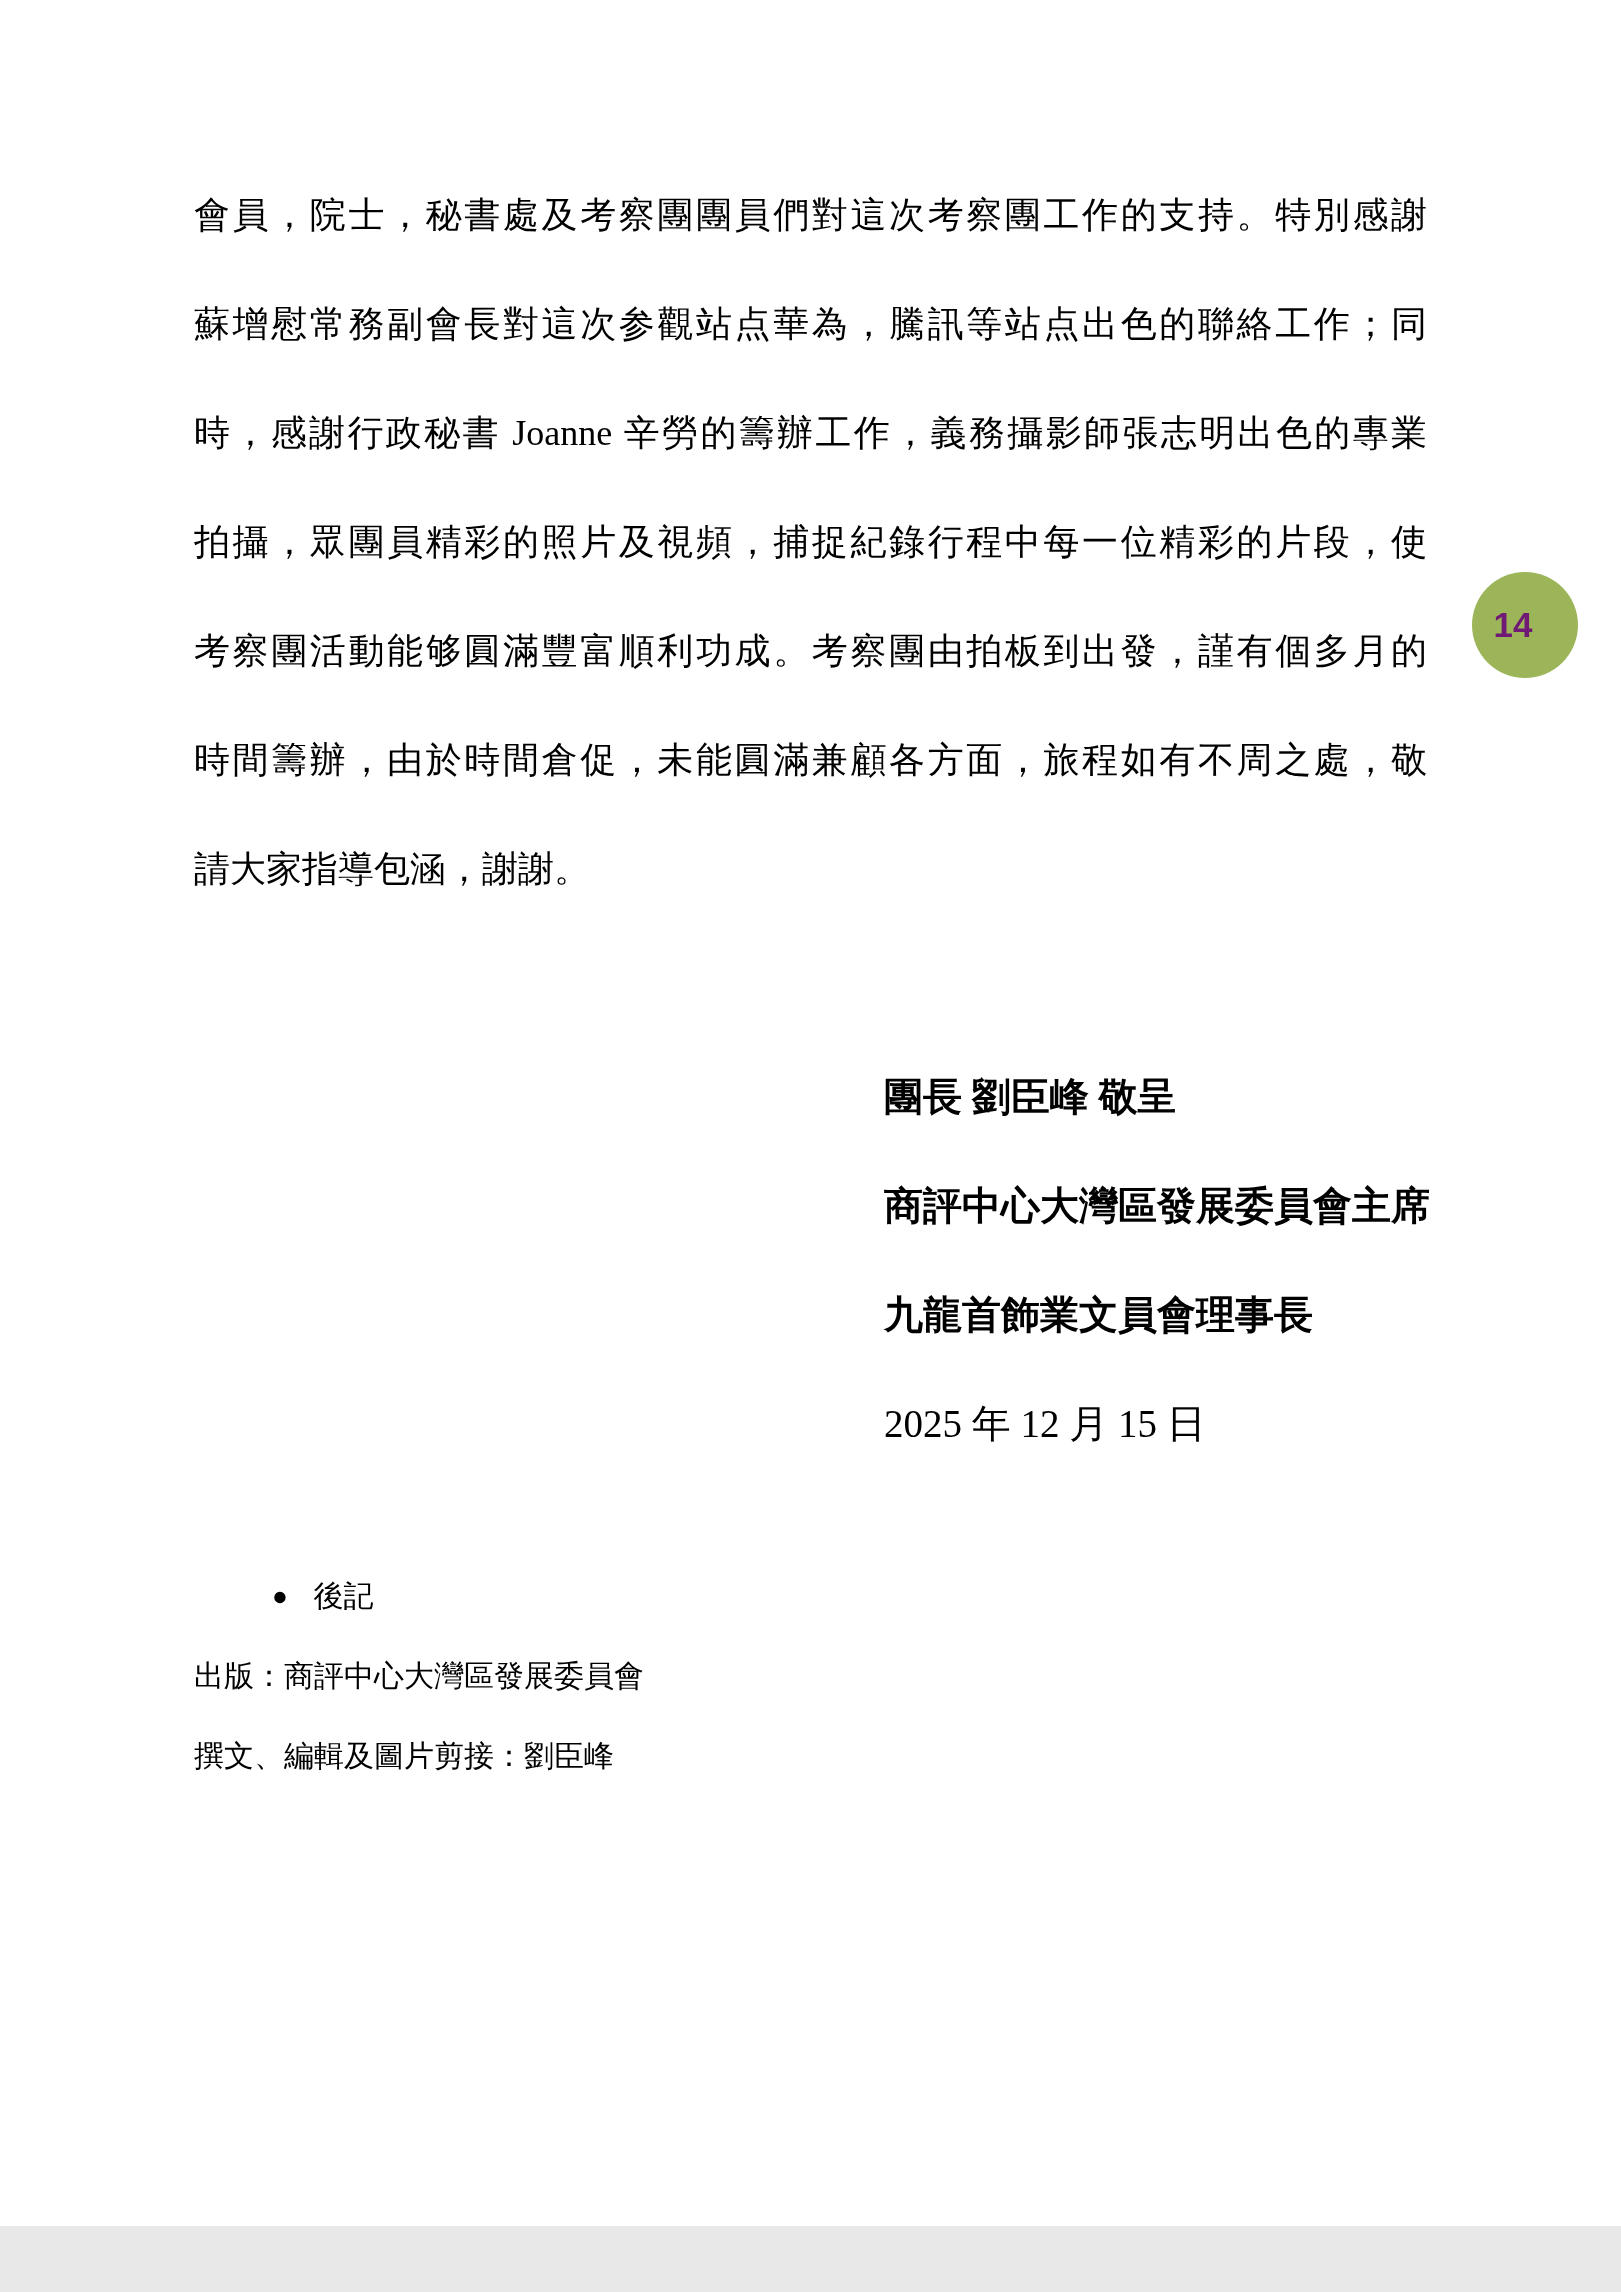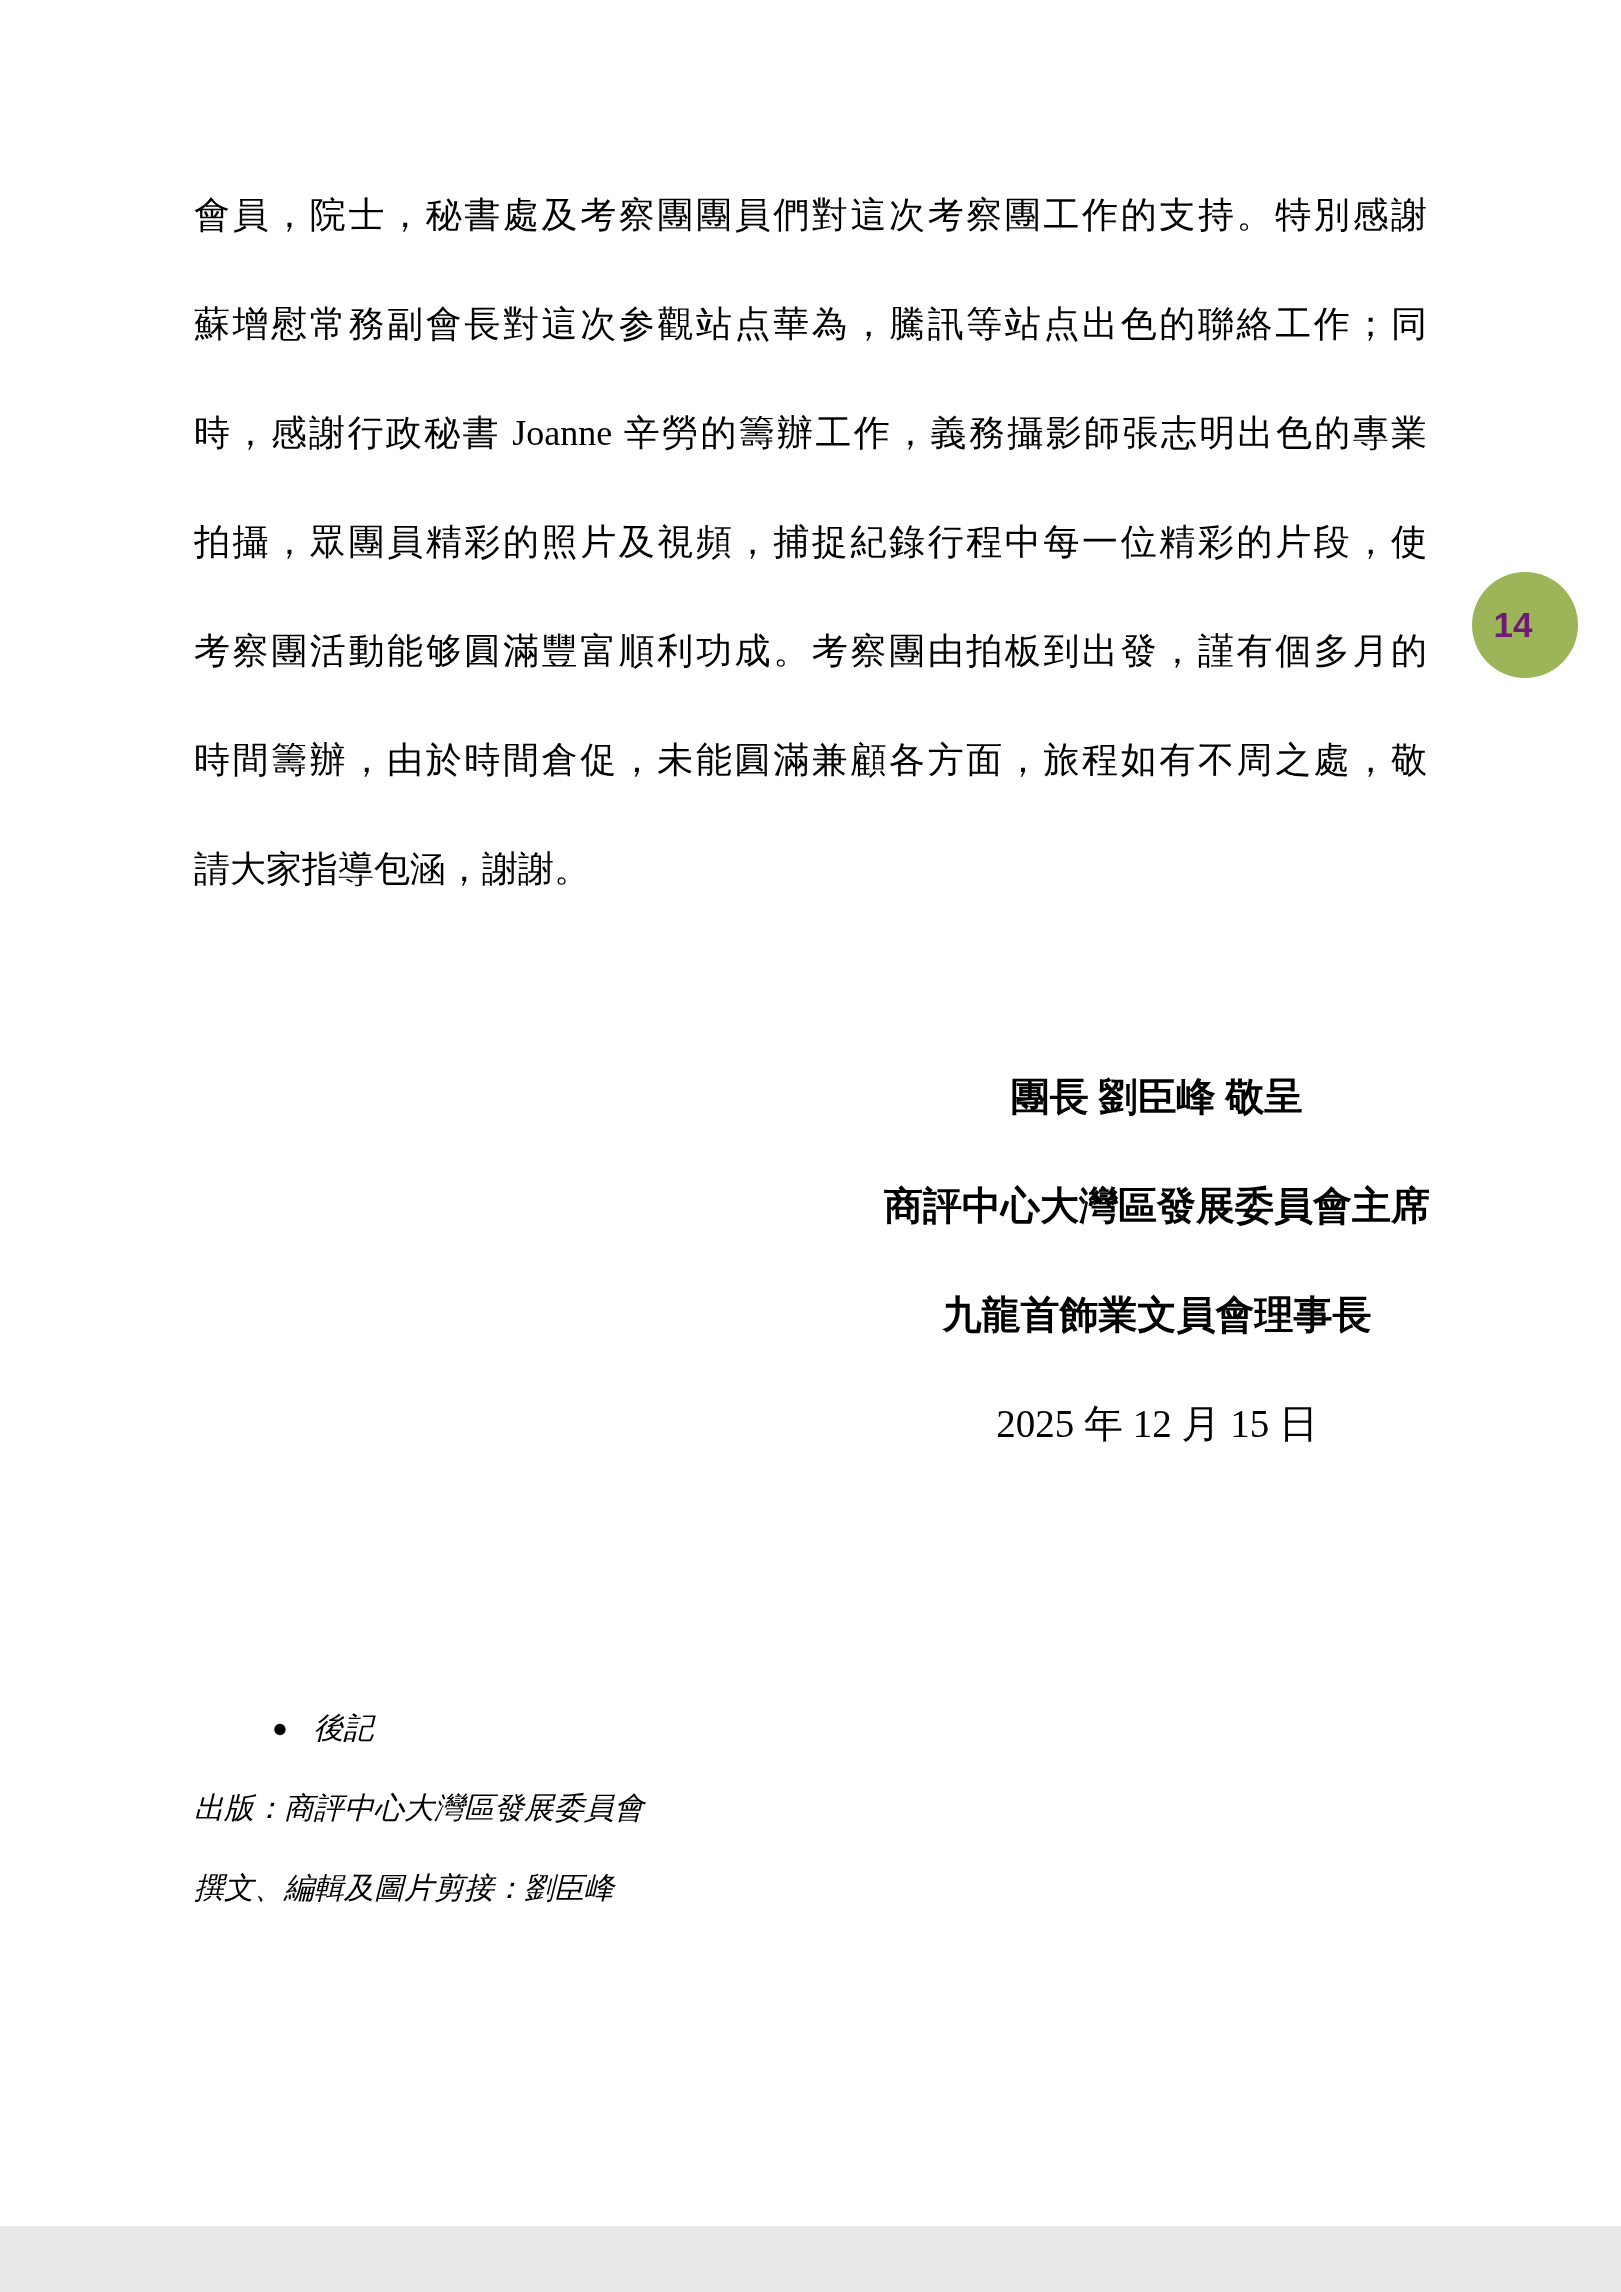--- a/index.html
+++ b/index.html
@@ -34,39 +34,37 @@
   .body-line.closing {
     padding-left: 97px;
   }
 
   
   .sig-block {
     position: absolute;
     left: 884px;
     top: 1042px;
     font-size: 39px;
-    text-align: center;
   }
   .sig-line {
     height: 109px;
     line-height: 109px;
     font-weight: bold;
     white-space: nowrap;
   }
   .sig-line.date {
     font-weight: normal;
   }
 
   
   .foot-block {
     position: absolute;
     left: 194px;
-    top: 1688px;
+    top: 1556px;
     font-size: 30px;
-    font-style: italic;
   }
   .foot-line {
     height: 80px;
     line-height: 80px;
     white-space: nowrap;
   }
   .foot-line.ps {
     padding-left: 78px;
   }
   .bullet-glyph {

